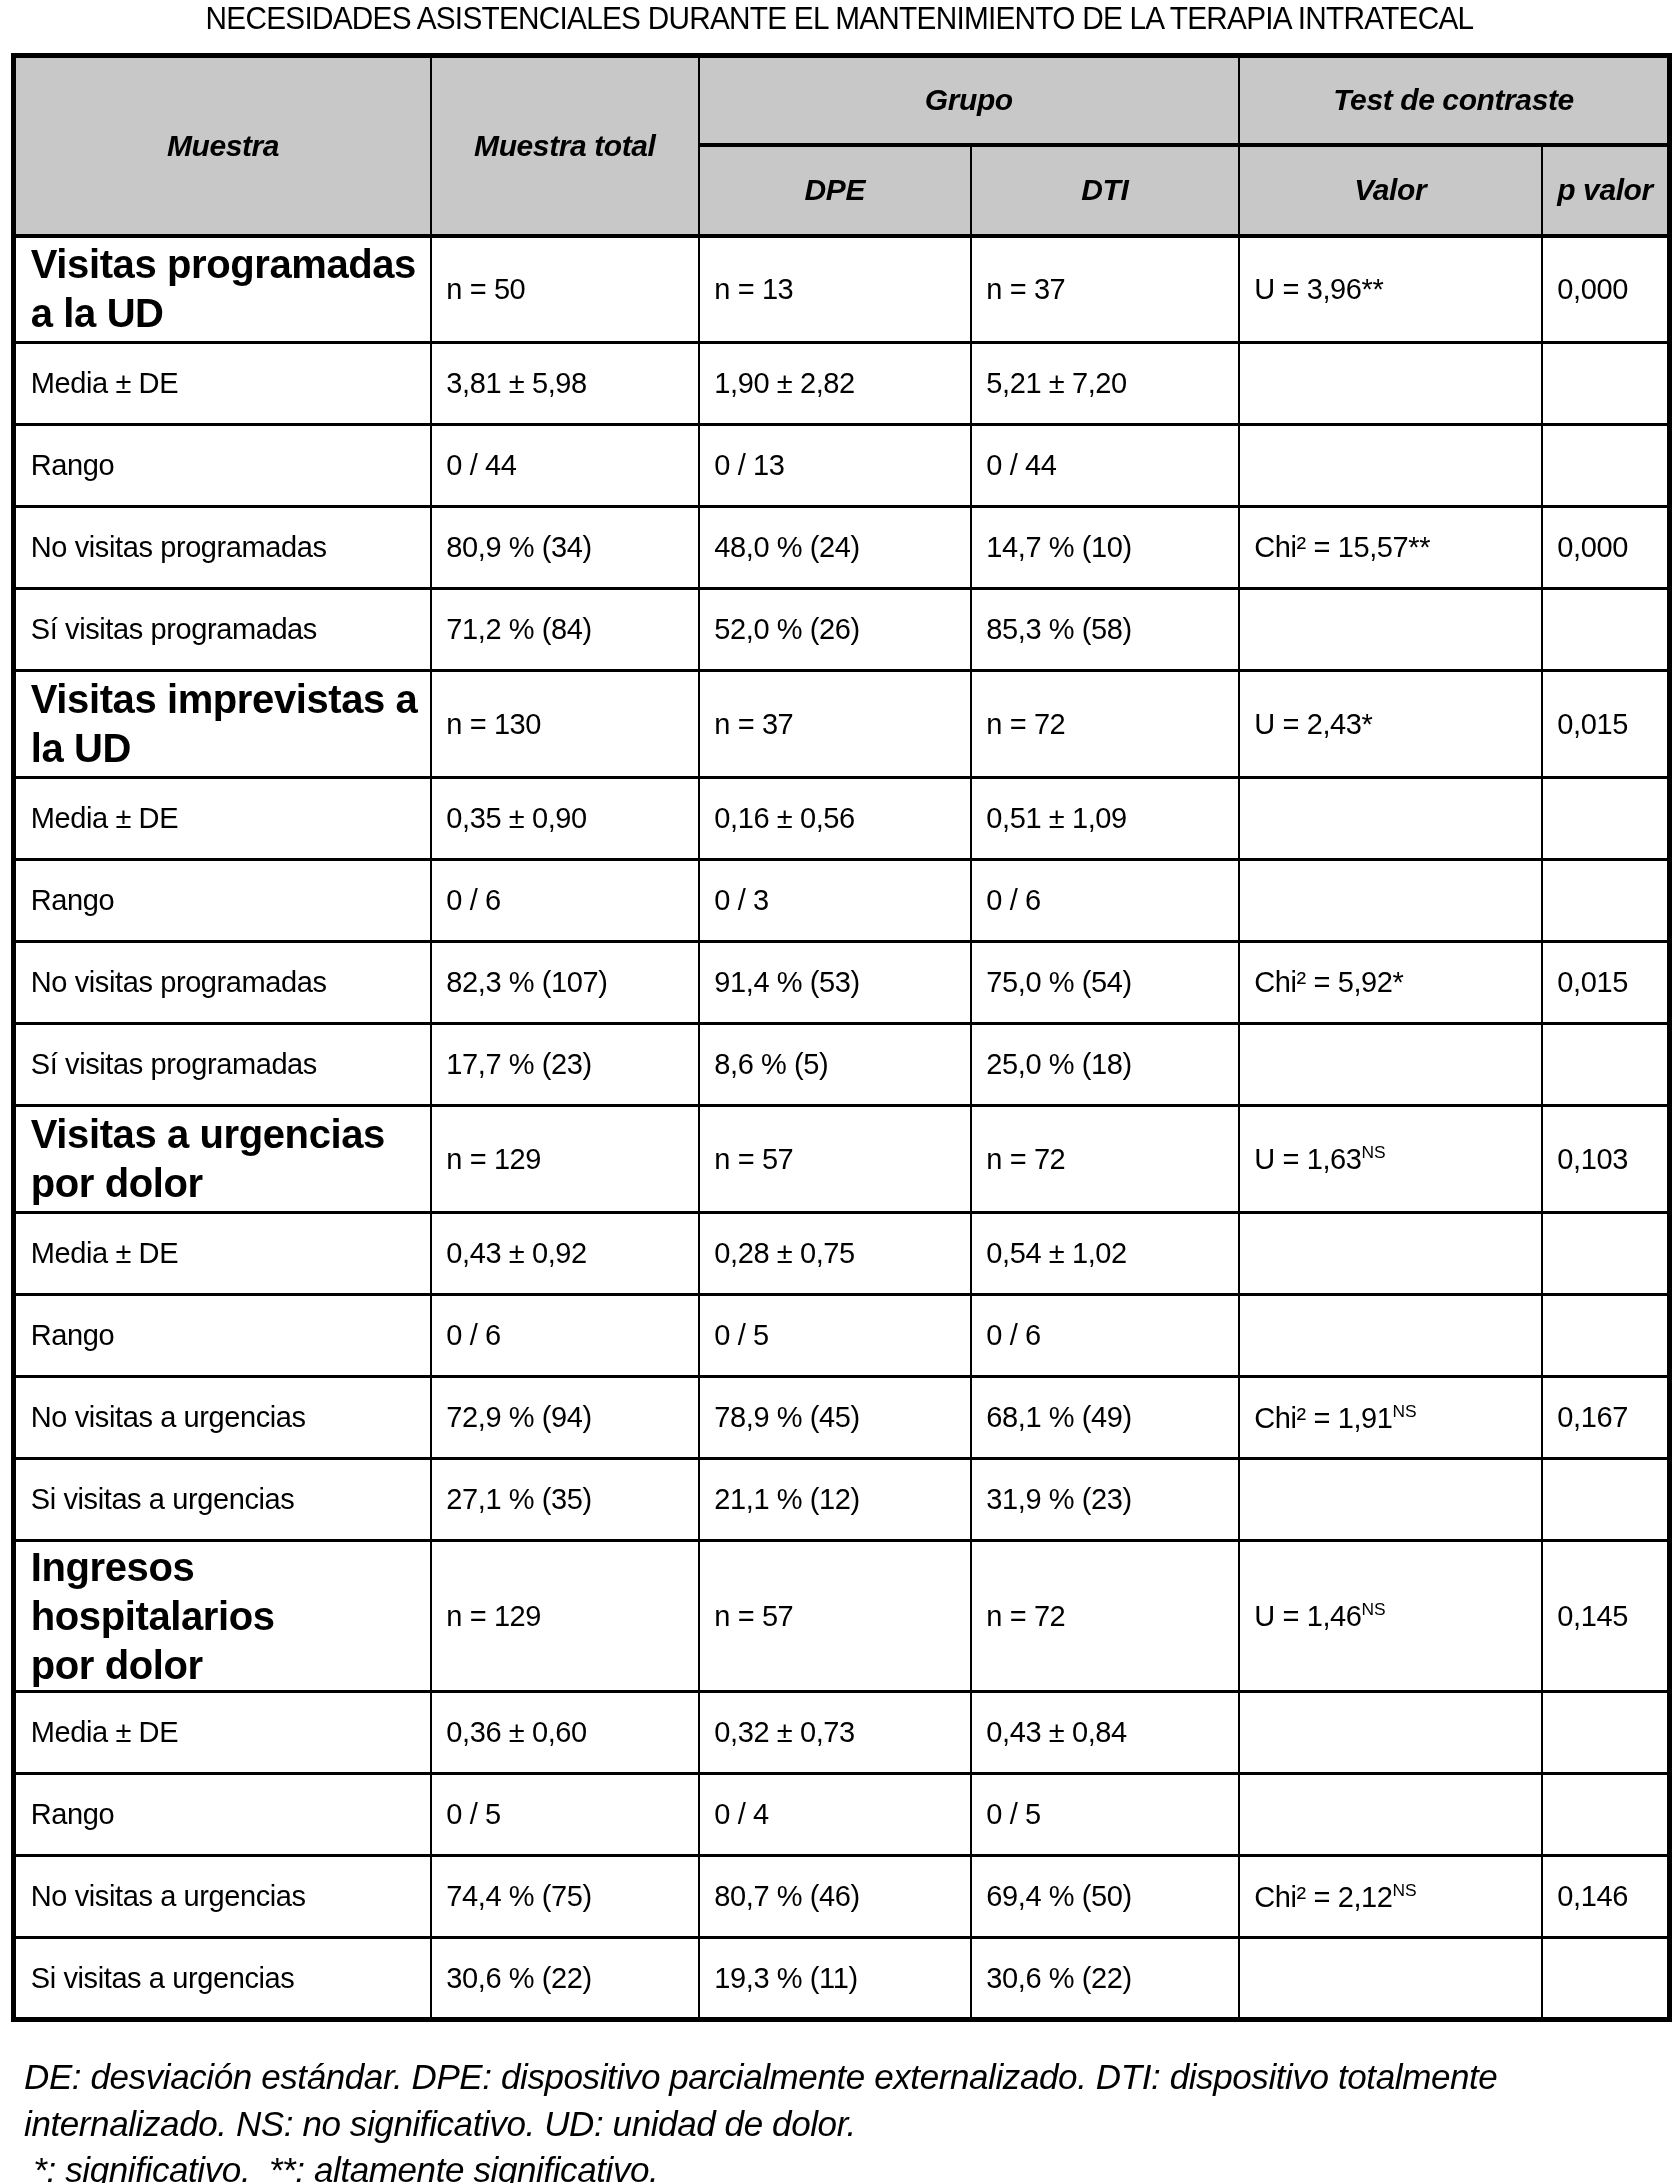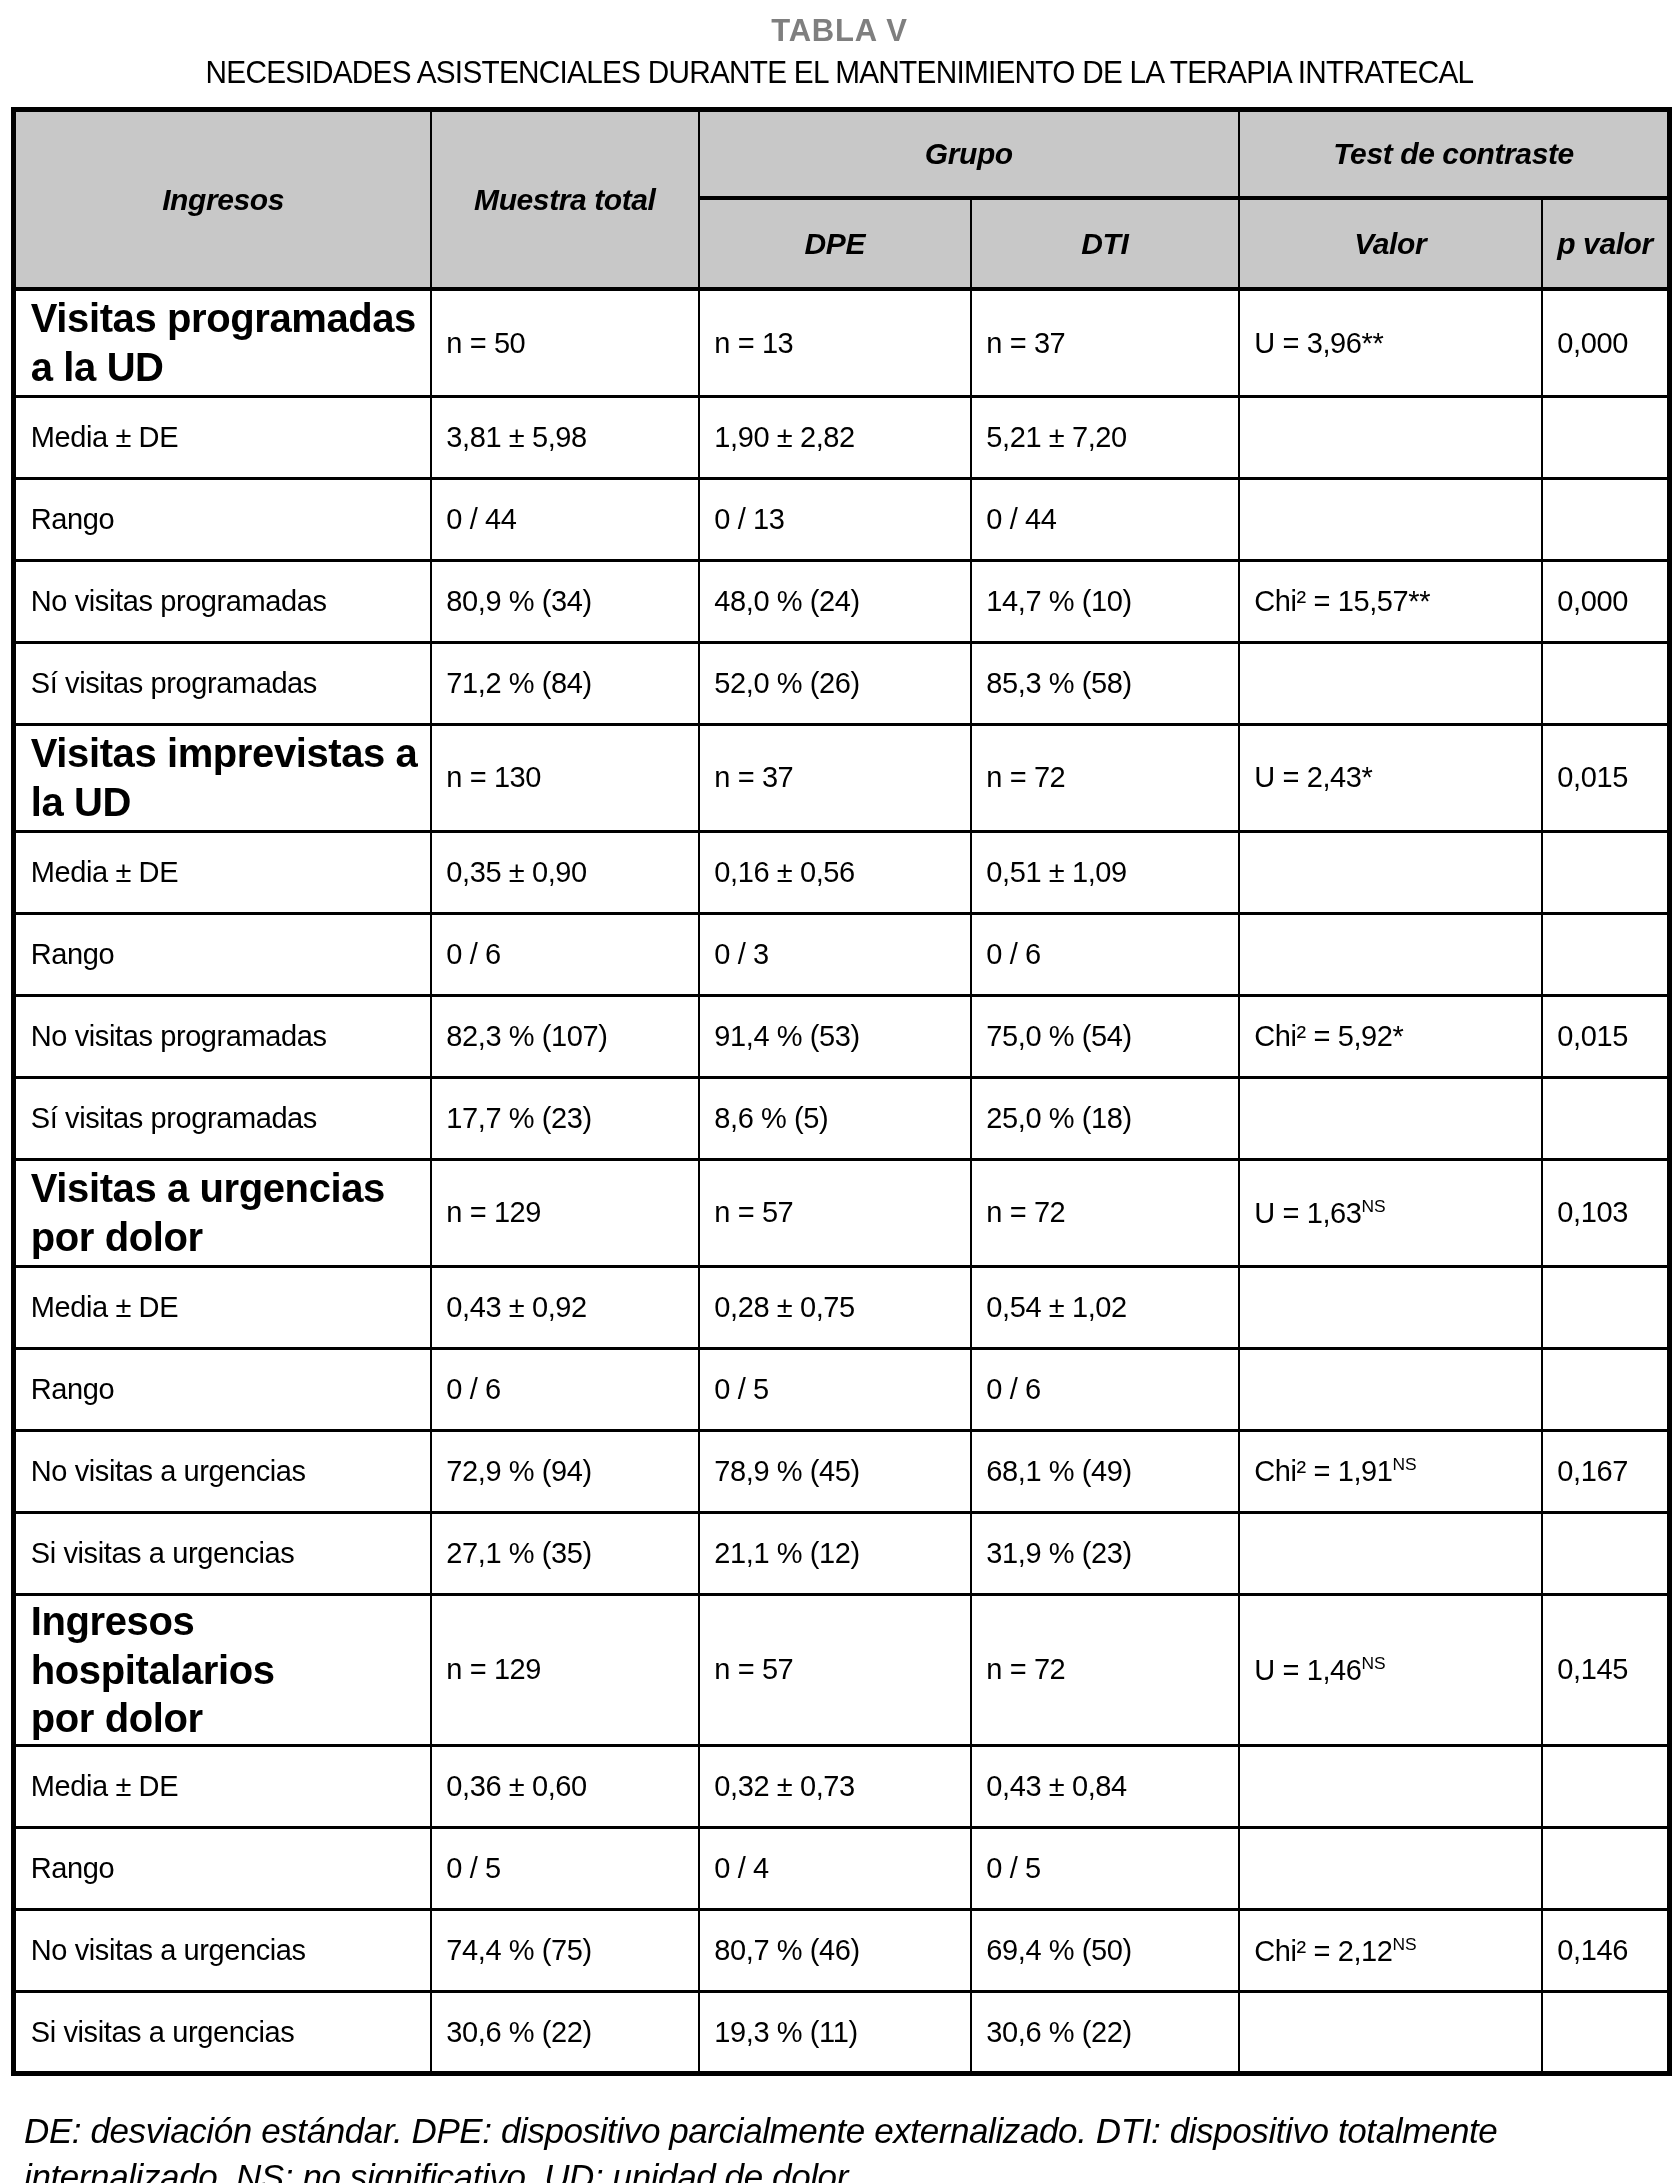--- a/index.html
+++ b/index.html
@@ -89,35 +89,34 @@
     line-height: 1.32;
     letter-spacing: -0.4px;
     white-space: pre-wrap;
   }
 </style>
 </head>
 <body>
 
 <div class="page">
 
-  <div class="title">TABLA V</div>
   <div class="subtitle">NECESIDADES ASISTENCIALES DURANTE EL MANTENIMIENTO DE LA TERAPIA INTRATECAL</div>
 
   <table class="main">
     <colgroup>
       <col class="c-variable">
       <col class="c-muestra">
       <col class="c-dpe">
       <col class="c-dti">
       <col class="c-valor">
       <col class="c-pvalor">
     </colgroup>
     <thead>
       <tr class="hrowA">
-        <th rowspan="2">Ingresos</th>
+        <th rowspan="2">Muestra</th>
         <th rowspan="2">Muestra total</th>
         <th colspan="2">Grupo</th>
         <th colspan="2">Test de contraste</th>
       </tr>
       <tr class="hrowB">
         <th>DPE</th>
         <th>DTI</th>
         <th>Valor</th>
         <th>p valor</th>
       </tr>

